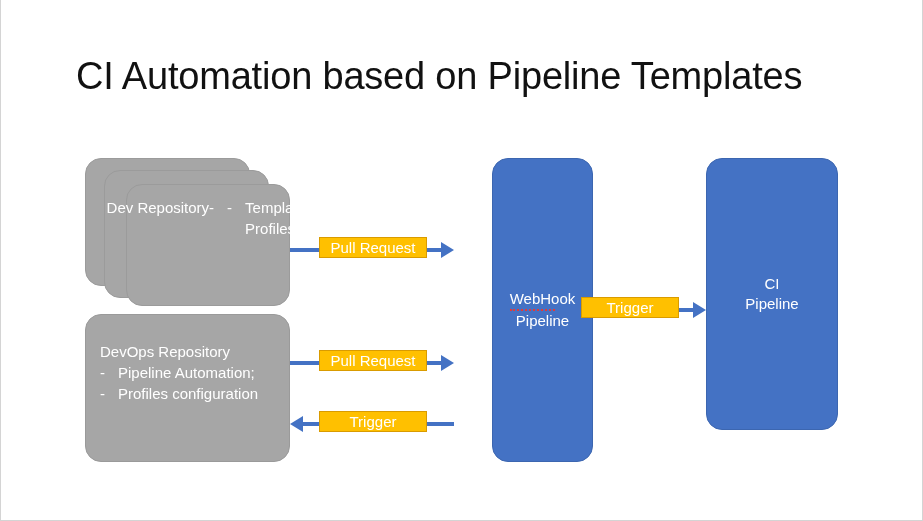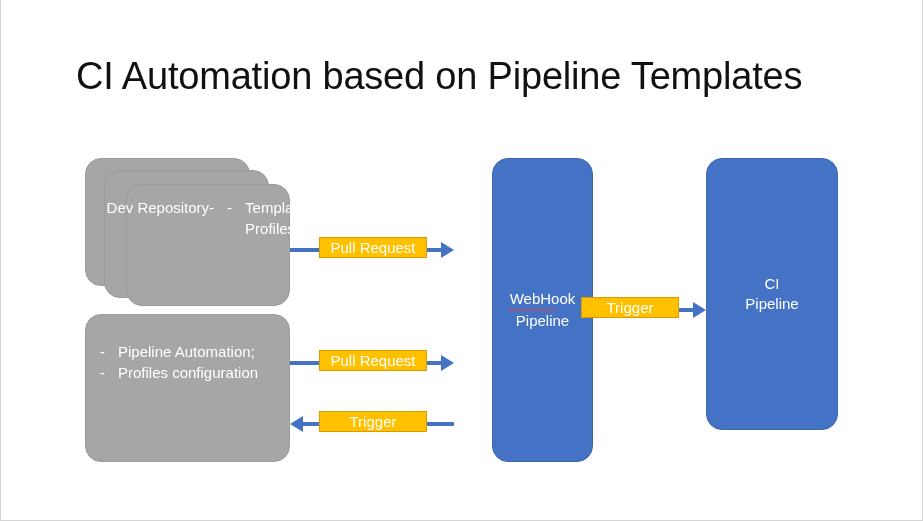--- a/index.html
+++ b/index.html
@@ -189,20 +189,21 @@
         <span class="bullet-dash">-</span>
       </div>
       <div class="bullet-row">
         <span class="bullet-dash">-</span>
         <span class="bullet-text">Templates Profiles</span>
       </div>
     </div>
   </div>
 
   <div id="devops-box" class="node gray-box body-text">
+    <div class="heading-line">DevOps Repository</div>
     <div class="bullet-row">
       <span class="bullet-dash">-</span>
       <span class="bullet-text">Pipeline Automation;</span>
     </div>
     <div class="bullet-row">
       <span class="bullet-dash">-</span>
       <span class="bullet-text">Profiles configuration</span>
     </div>
   </div>
 

